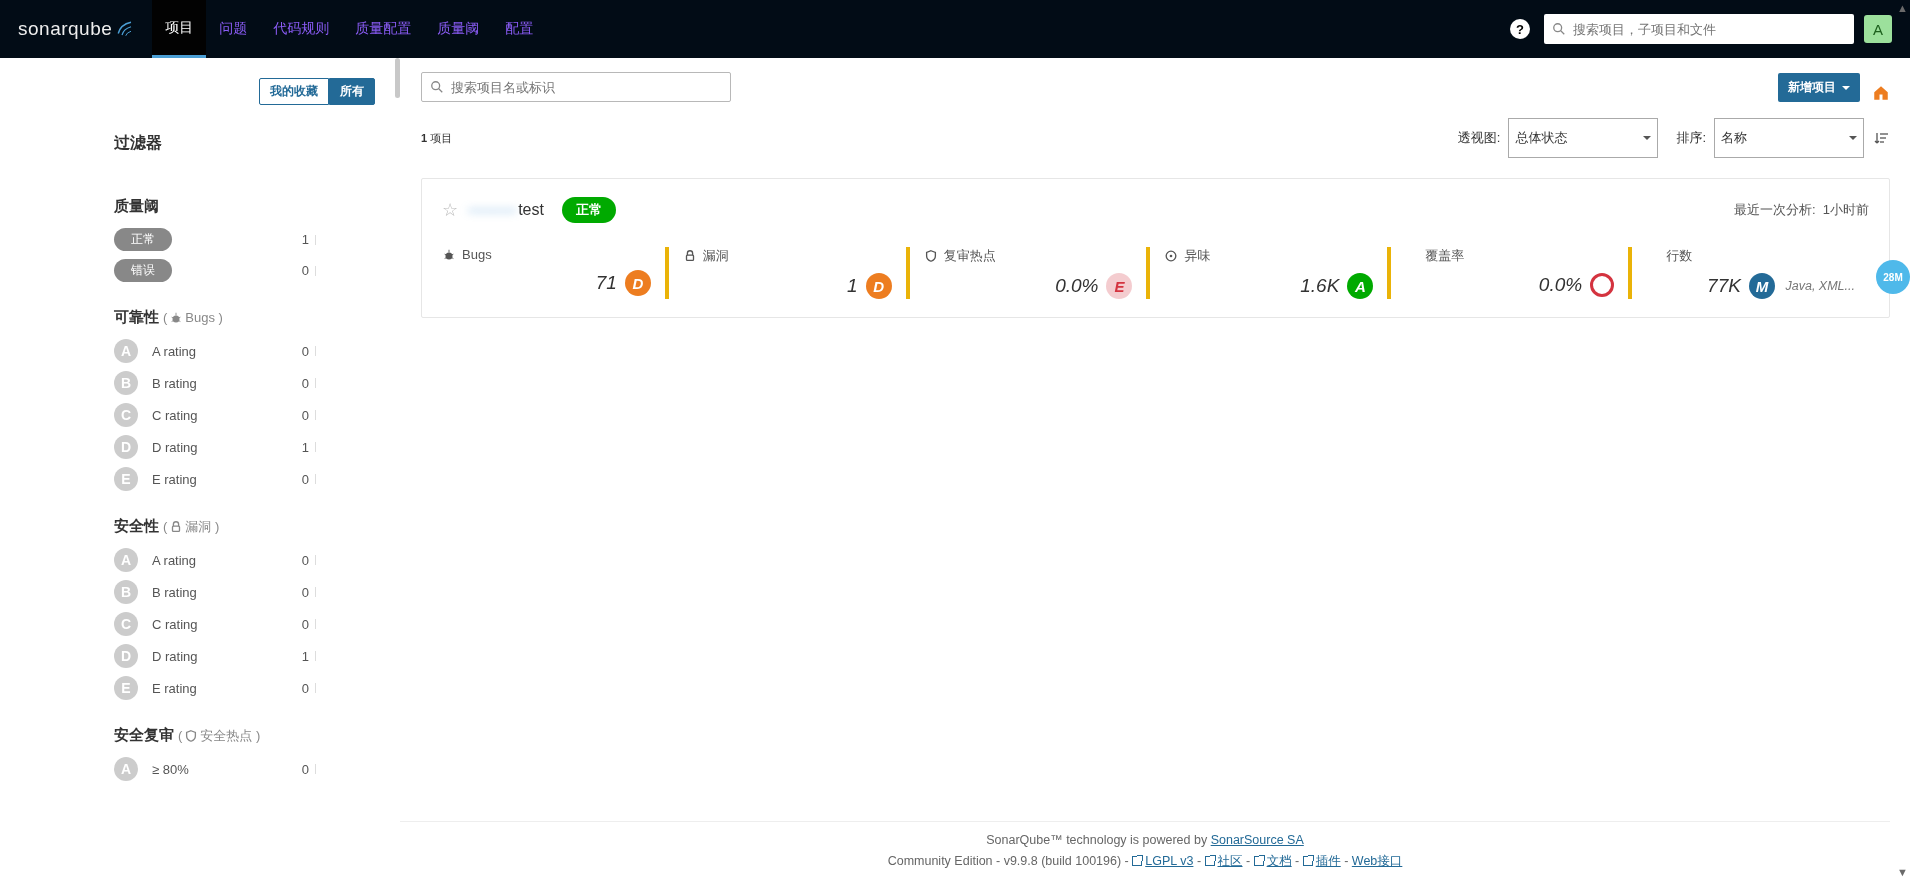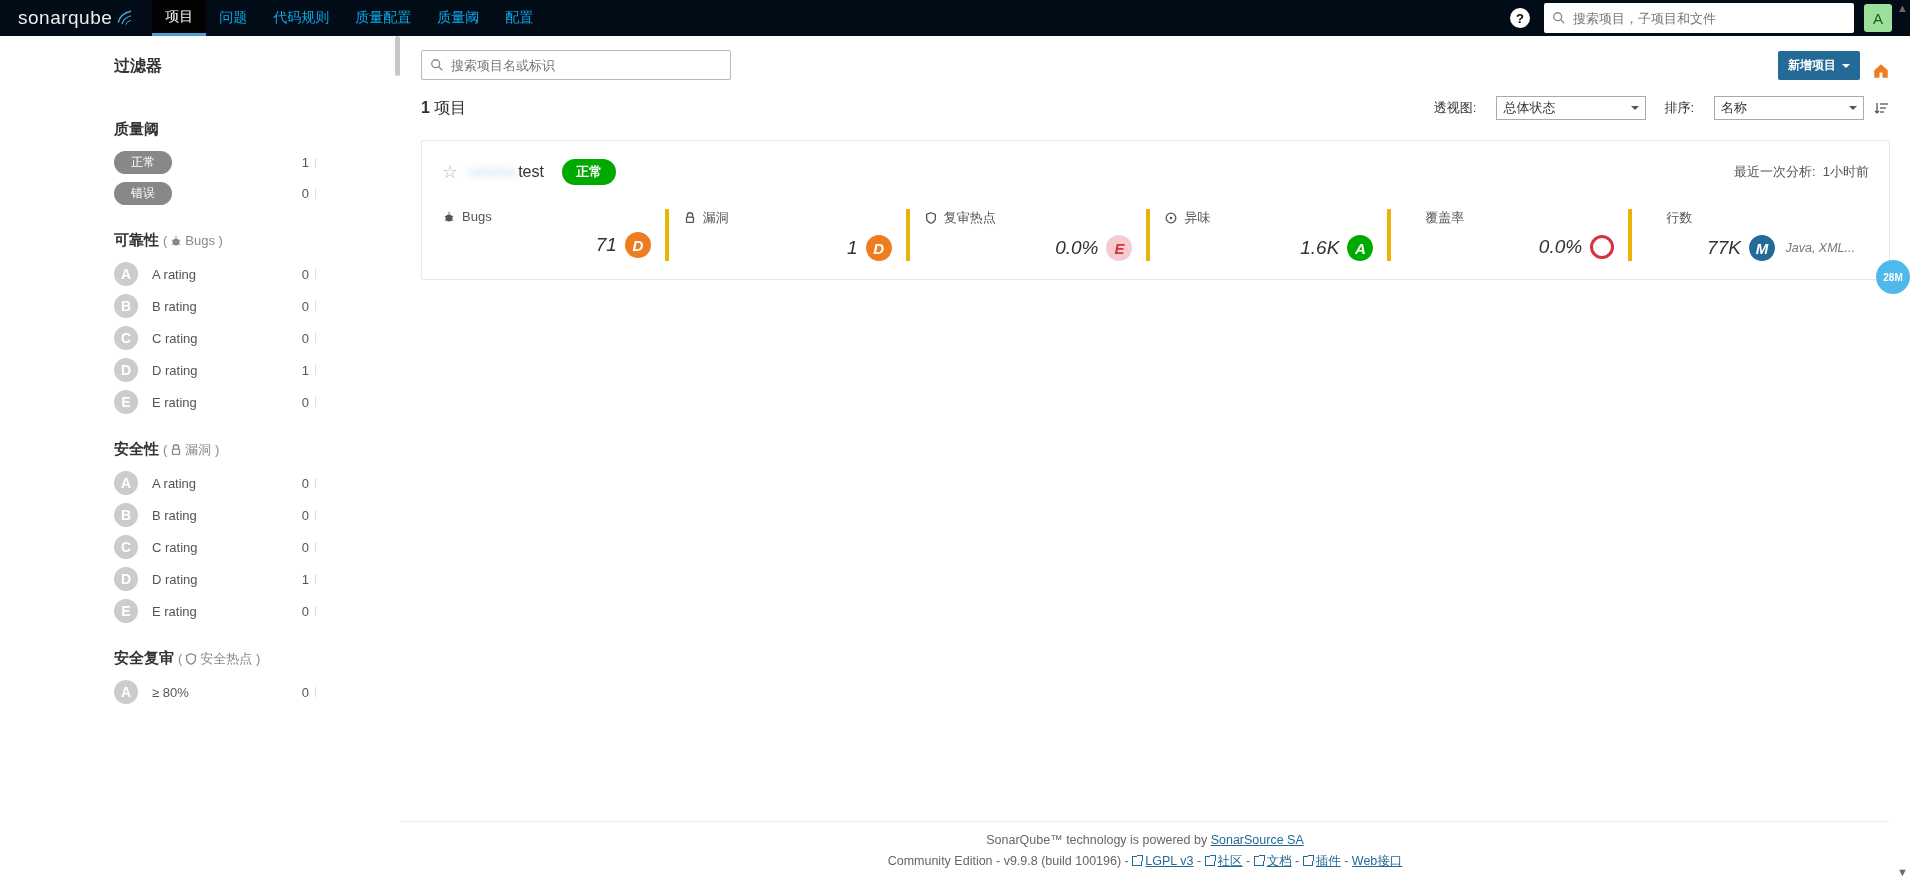--- a/index.html
+++ b/index.html
@@ -12,25 +12,25 @@
     --blue-btn:#236a97;
     --rating-a:#00aa00;
     --rating-b:#b0d513;
     --rating-c:#eabe06;
     --rating-d:#ED7D20;
     --rating-e:#D4333F;
   }
   *{box-sizing:border-box;}
   body{margin:0;font-family:-apple-system,BlinkMacSystemFont,"Segoe UI","Helvetica Neue",Arial,sans-serif;font-size:13px;color:var(--text);background:#fff;}
   
-  .nav{background:var(--nav-bg);height:36px;display:flex;align-items:center;color:#eee;padding:0 18px;}
+  .nav{background:var(--nav-bg);height:58px;display:flex;align-items:center;color:#eee;padding:0 18px;}
   .logo{font-size:19px;font-weight:300;letter-spacing:0.5px;display:flex;align-items:center;margin-right:18px;}
   .logo-wave{width:18px;height:18px;margin-left:4px;}
   .nav-tabs{display:flex;align-self:stretch;}
-  .nav-tab{padding:0 13px;display:flex;align-items:center;color:#0ea5e9;cursor:pointer;font-size:14px;}
+  .nav-tab{padding:0 13px;display:flex;align-items:center;color:#8b5cf6;cursor:pointer;font-size:14px;}
   .nav-tab.active{background:#020202;border-bottom:3px solid #4b9fd5;color:#fff;}
   .nav-spacer{flex:1;}
   .nav-help{width:20px;height:20px;border-radius:50%;background:#fff;color:#000;display:flex;align-items:center;justify-content:center;font-weight:bold;font-size:13px;margin-right:14px;}
   .nav-search{background:#fff;display:flex;align-items:center;height:30px;width:310px;border-radius:2px;padding:0 8px;margin-right:10px;}
   .nav-search input{border:none;outline:none;flex:1;font-size:13px;}
   .avatar{width:28px;height:28px;background:#9ce09c;border-radius:3px;display:flex;align-items:center;justify-content:center;color:#1d601d;font-weight:500;font-size:15px;}
   
   .page{display:flex;height:calc(100vh - 48px);}
   .sidebar{width:395px;overflow-y:auto;padding:20px 20px 20px 114px;}
   .sidebar-scroll-edge{width:6px;background:transparent;position:relative;}
@@ -57,25 +57,25 @@
   .filter-bar .fill{height:100%;background:#b4b4b4;}
   
   .main-top{display:flex;align-items:flex-end;margin-bottom:16px;}
   .proj-search{border:1px solid #b8b8b8;height:30px;width:310px;display:flex;align-items:center;padding:0 8px;border-radius:2px;}
   .proj-search input{border:none;outline:none;flex:1;font-size:13px;}
   .main-top-spacer{flex:1;}
   .new-proj{background:var(--blue-btn);color:#fff;padding:6px 10px;border-radius:2px;font-weight:bold;font-size:12px;display:flex;align-items:center;cursor:pointer;}
   .dd-arrow{margin-left:6px;border-top:4px solid #fff;border-left:4px solid transparent;border-right:4px solid transparent;}
   .home-icon{margin-left:12px;color:#ED7D20;font-size:18px;}
   .meta-row{display:flex;align-items:center;margin-bottom:20px;}
-  .proj-count{font-size:16px;}
+  .proj-count{font-size:11px;}
   .proj-count b{font-weight:bold;}
   .meta-row-spacer{flex:1;}
   .select-group{display:flex;align-items:center;margin-left:18px;font-size:13px;}
-  .select-box{border:1px solid #aaa;height:24px;min-width:150px;display:flex;align-items:center;padding:0 6px;margin-left:20px;background:#fff;cursor:pointer;}
+  .select-box{border:1px solid #aaa;height:40px;min-width:150px;display:flex;align-items:center;padding:0 6px;margin-left:8px;background:#fff;cursor:pointer;}
   .select-box .dd{margin-left:auto;border-top:4px solid #555;border-left:4px solid transparent;border-right:4px solid transparent;}
   .sort-icon{margin-left:10px;font-size:16px;color:#555;}
   
   .card{border:1px solid #e6e6e6;border-radius:2px;padding:18px 20px;}
   .card-head{display:flex;align-items:center;margin-bottom:24px;}
   .star{color:#bbb;font-size:18px;margin-right:10px;}
   .proj-name{display:flex;align-items:flex-end;font-size:16px;}
   .proj-name .blur{filter:blur(4px);color:#3a8fd6;margin-right:2px;}
   .proj-name .tail{color:#333;}
   .status-badge{background:#00aa00;color:#fff;padding:4px 14px;border-radius:14px;font-size:13px;font-weight:bold;margin-left:18px;}
@@ -137,20 +137,24 @@
     <input placeholder="搜索项目，子项目和文件" style="">
   </div>
   <div class="avatar">
       <span>A</span>
     </div>
 </div>
 
 <div class="page">
 
   <div class="sidebar">
+    <div class="fav-tabs">
+      <div class="fav-tab">我的收藏</div>
+      <div class="fav-tab active">所有</div>
+    </div>
     <div class="filter-title">过滤器</div>
     <div id="sidebar-sections">
         <div class="filter-section">
           <div class="filter-heading">
             <span>质量阈</span>
           </div>
           <div class="filter-row">
             <span class="pill">正常</span>
             <span class="filter-label"></span>
             <span class="filter-count">1</span>

